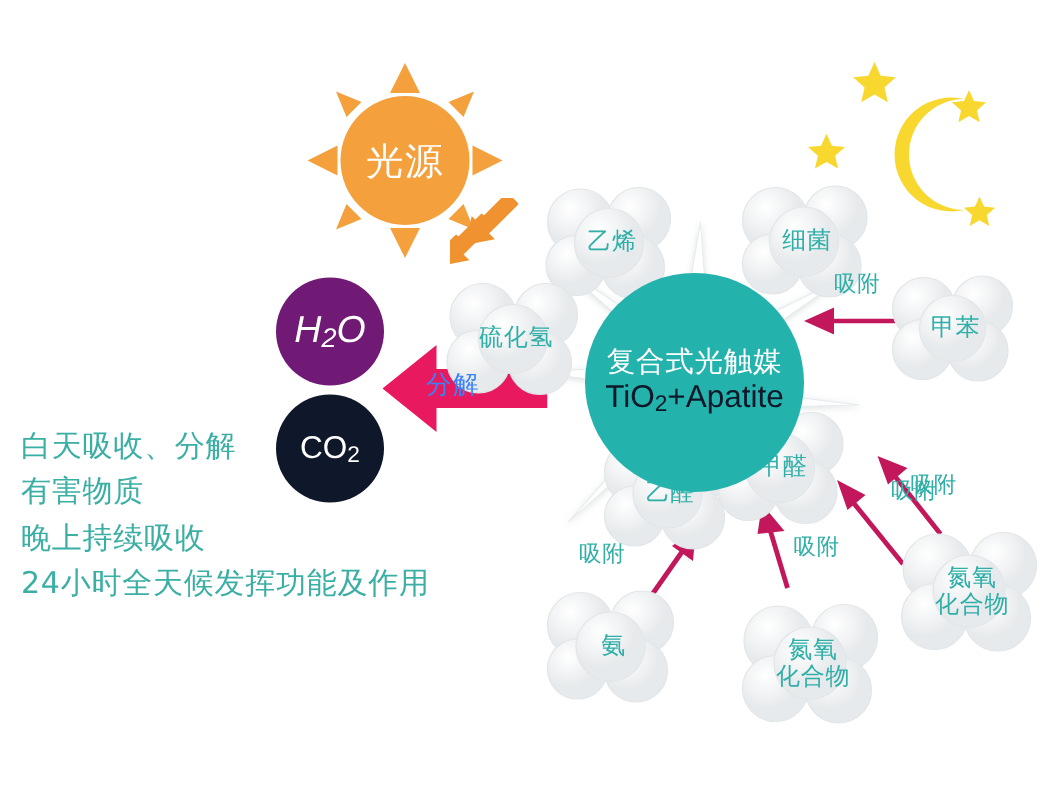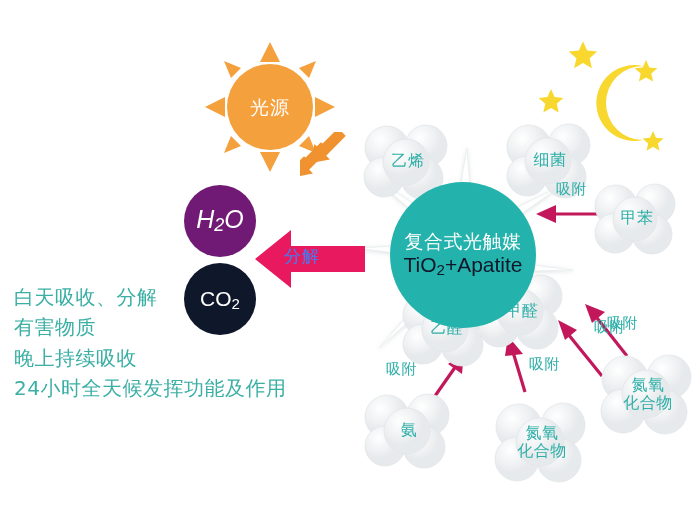--- a/index.html
+++ b/index.html
@@ -25,21 +25,21 @@
     position: absolute;
     left: 22px; top: 22px;
     width: 86px; height: 86px;
     border-radius: 50%;
     background: #F4A03D;
     display: flex; align-items: center; justify-content: center;
     z-index: 2;
   }
   #sun-label {
     color: #ffffff;
-    font-size: 19px;
+    font-size: 25px;
     letter-spacing: 1px;
     line-height: 1;
   }
 
   
   .ray-arrow { position: absolute; }
 
   
   #moon { left: 585px; top: 62px; }
   .star { position: absolute; }
@@ -270,22 +270,42 @@
         <circle cx="22" cy="55" r="20"></circle>
           <circle cx="60" cy="56" r="21"></circle>
         <circle cx="44" cy="40" r="23"></circle>
       </g>
     </svg>
     <div class="cloud-label">
         <span>乙烯</span>
       </div>
   </div>
 
-
-  <div class="abs cloud" style="left:504px; top:120px; width:92px; height:80px;">
+  <div class="abs cloud" style="left:296px; top:185px; width:96px; height:80px;">
+    <svg width="96" height="80" viewBox="0 0 96 80">
+      <defs>
+          <radialGradient id="cg2" cx="35%" cy="30%">
+            <stop offset="0%" stop-color="#ffffff"></stop>
+            <stop offset="100%" stop-color="#e7eaec"></stop>
+          </radialGradient>
+        </defs>
+      <g fill="url(#cg2)" stroke="#e2e6e8" stroke-width="0.8">
+        <circle cx="26" cy="26" r="22"></circle>
+          <circle cx="68" cy="25" r="21"></circle>
+        <circle cx="23" cy="56" r="21"></circle>
+          <circle cx="64" cy="57" r="21"></circle>
+        <circle cx="46" cy="41" r="23"></circle>
+      </g>
+    </svg>
+    <div class="cloud-label">
+        <span>硫化氢</span>
+      </div>
+  </div>
+
+  <div class="abs cloud" style="left:492px; top:120px; width:92px; height:80px;">
     <svg width="92" height="80" viewBox="0 0 92 80">
       <defs>
           <radialGradient id="cg3" cx="35%" cy="30%">
             <stop offset="0%" stop-color="#ffffff"></stop>
             <stop offset="100%" stop-color="#e7eaec"></stop>
           </radialGradient>
         </defs>
       <g fill="url(#cg3)" stroke="#e2e6e8" stroke-width="0.8">
         <circle cx="25" cy="27" r="22"></circle>
           <circle cx="65" cy="25" r="21"></circle>

